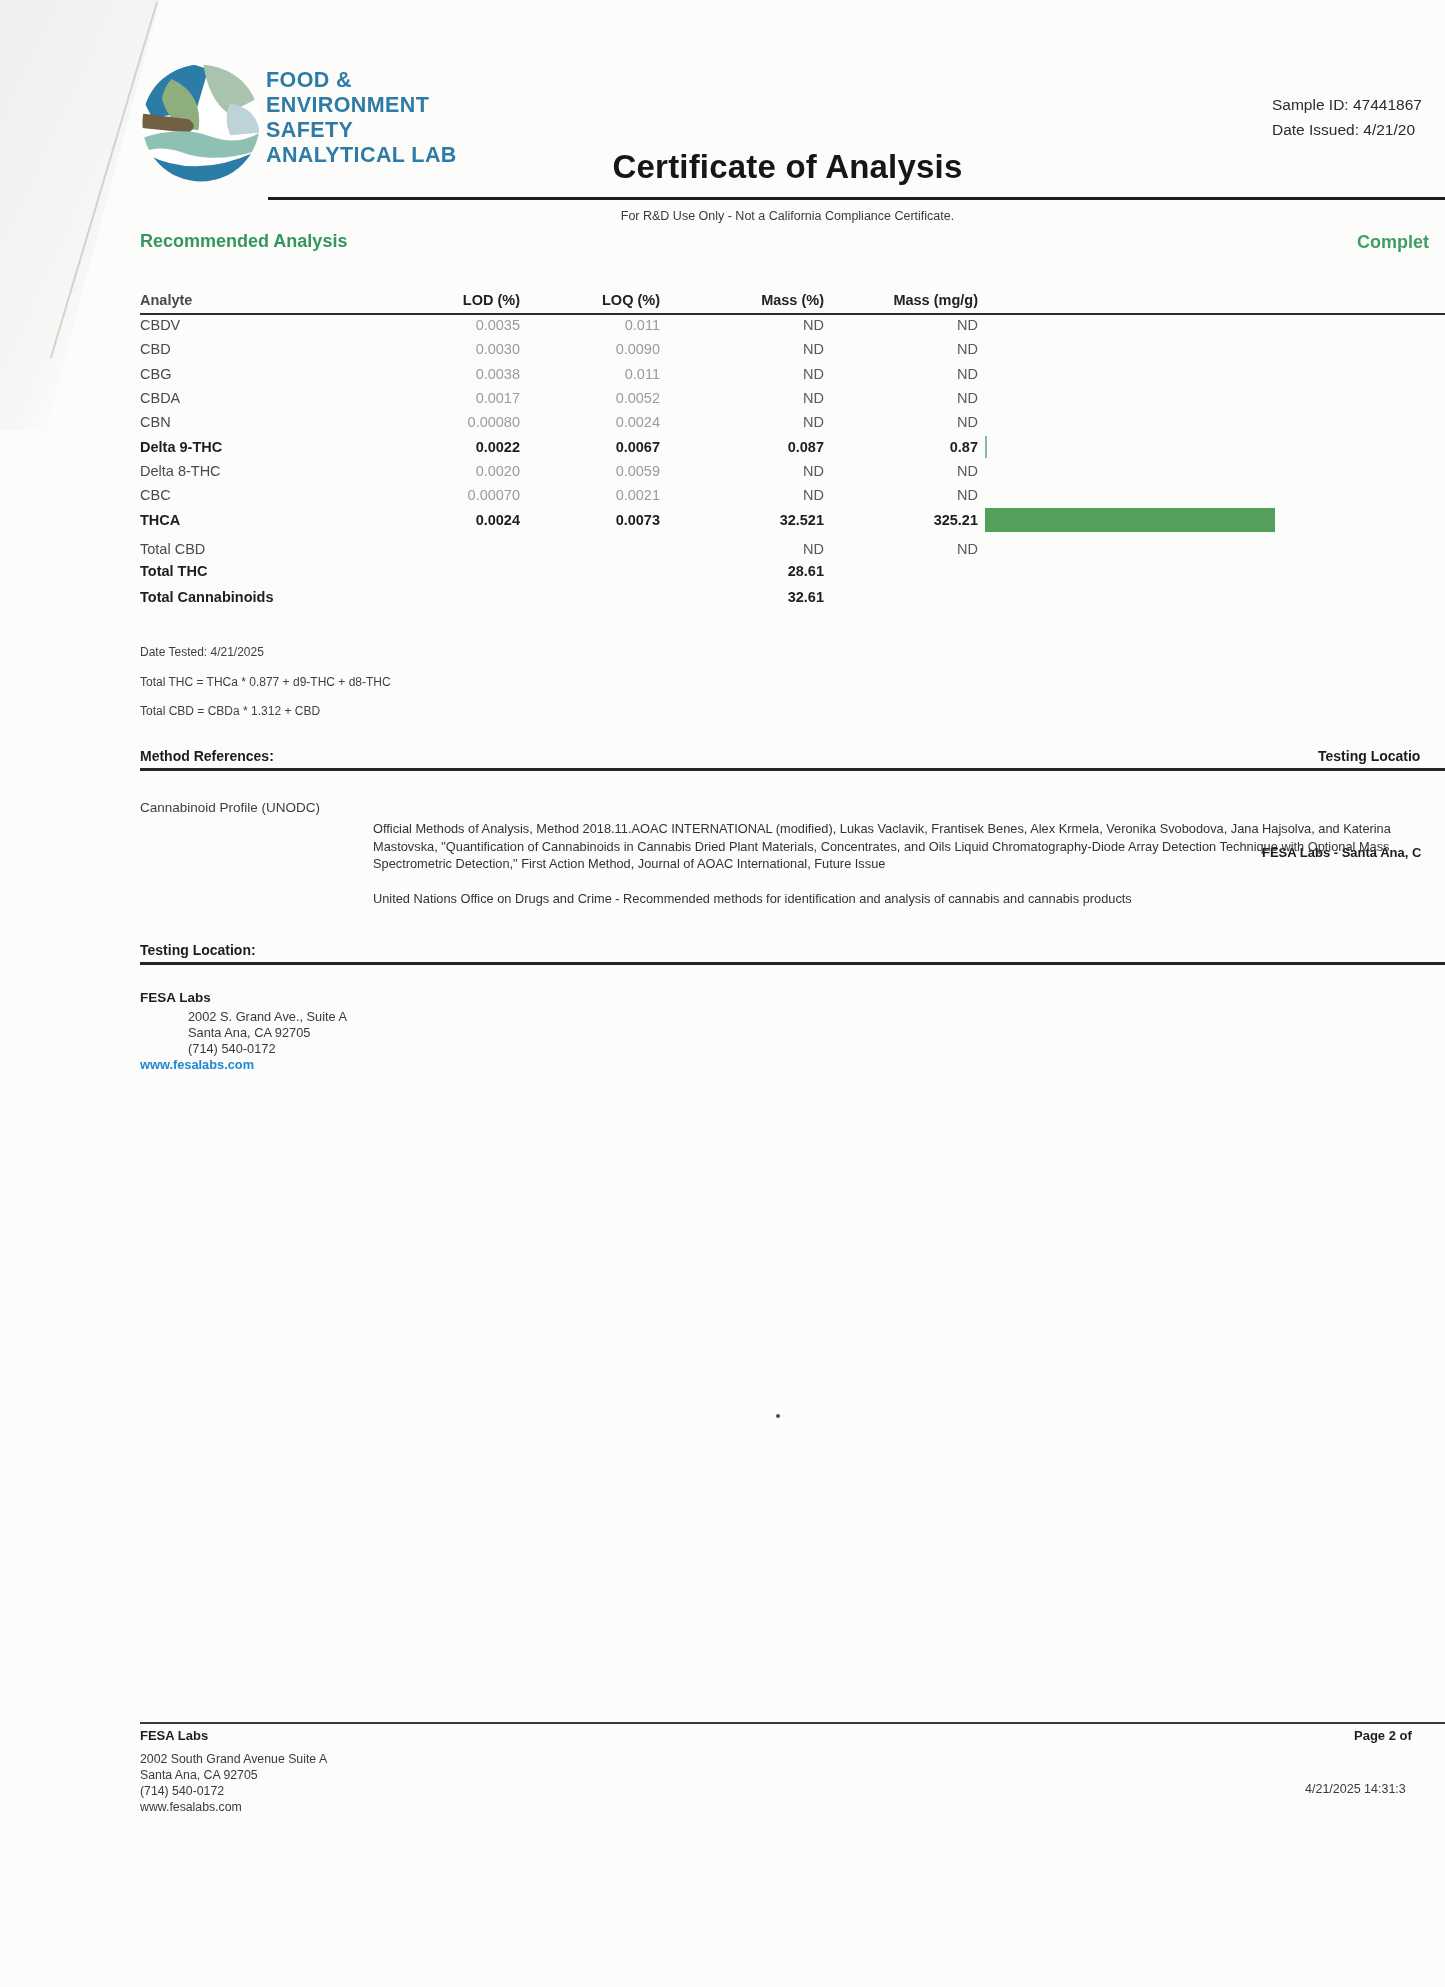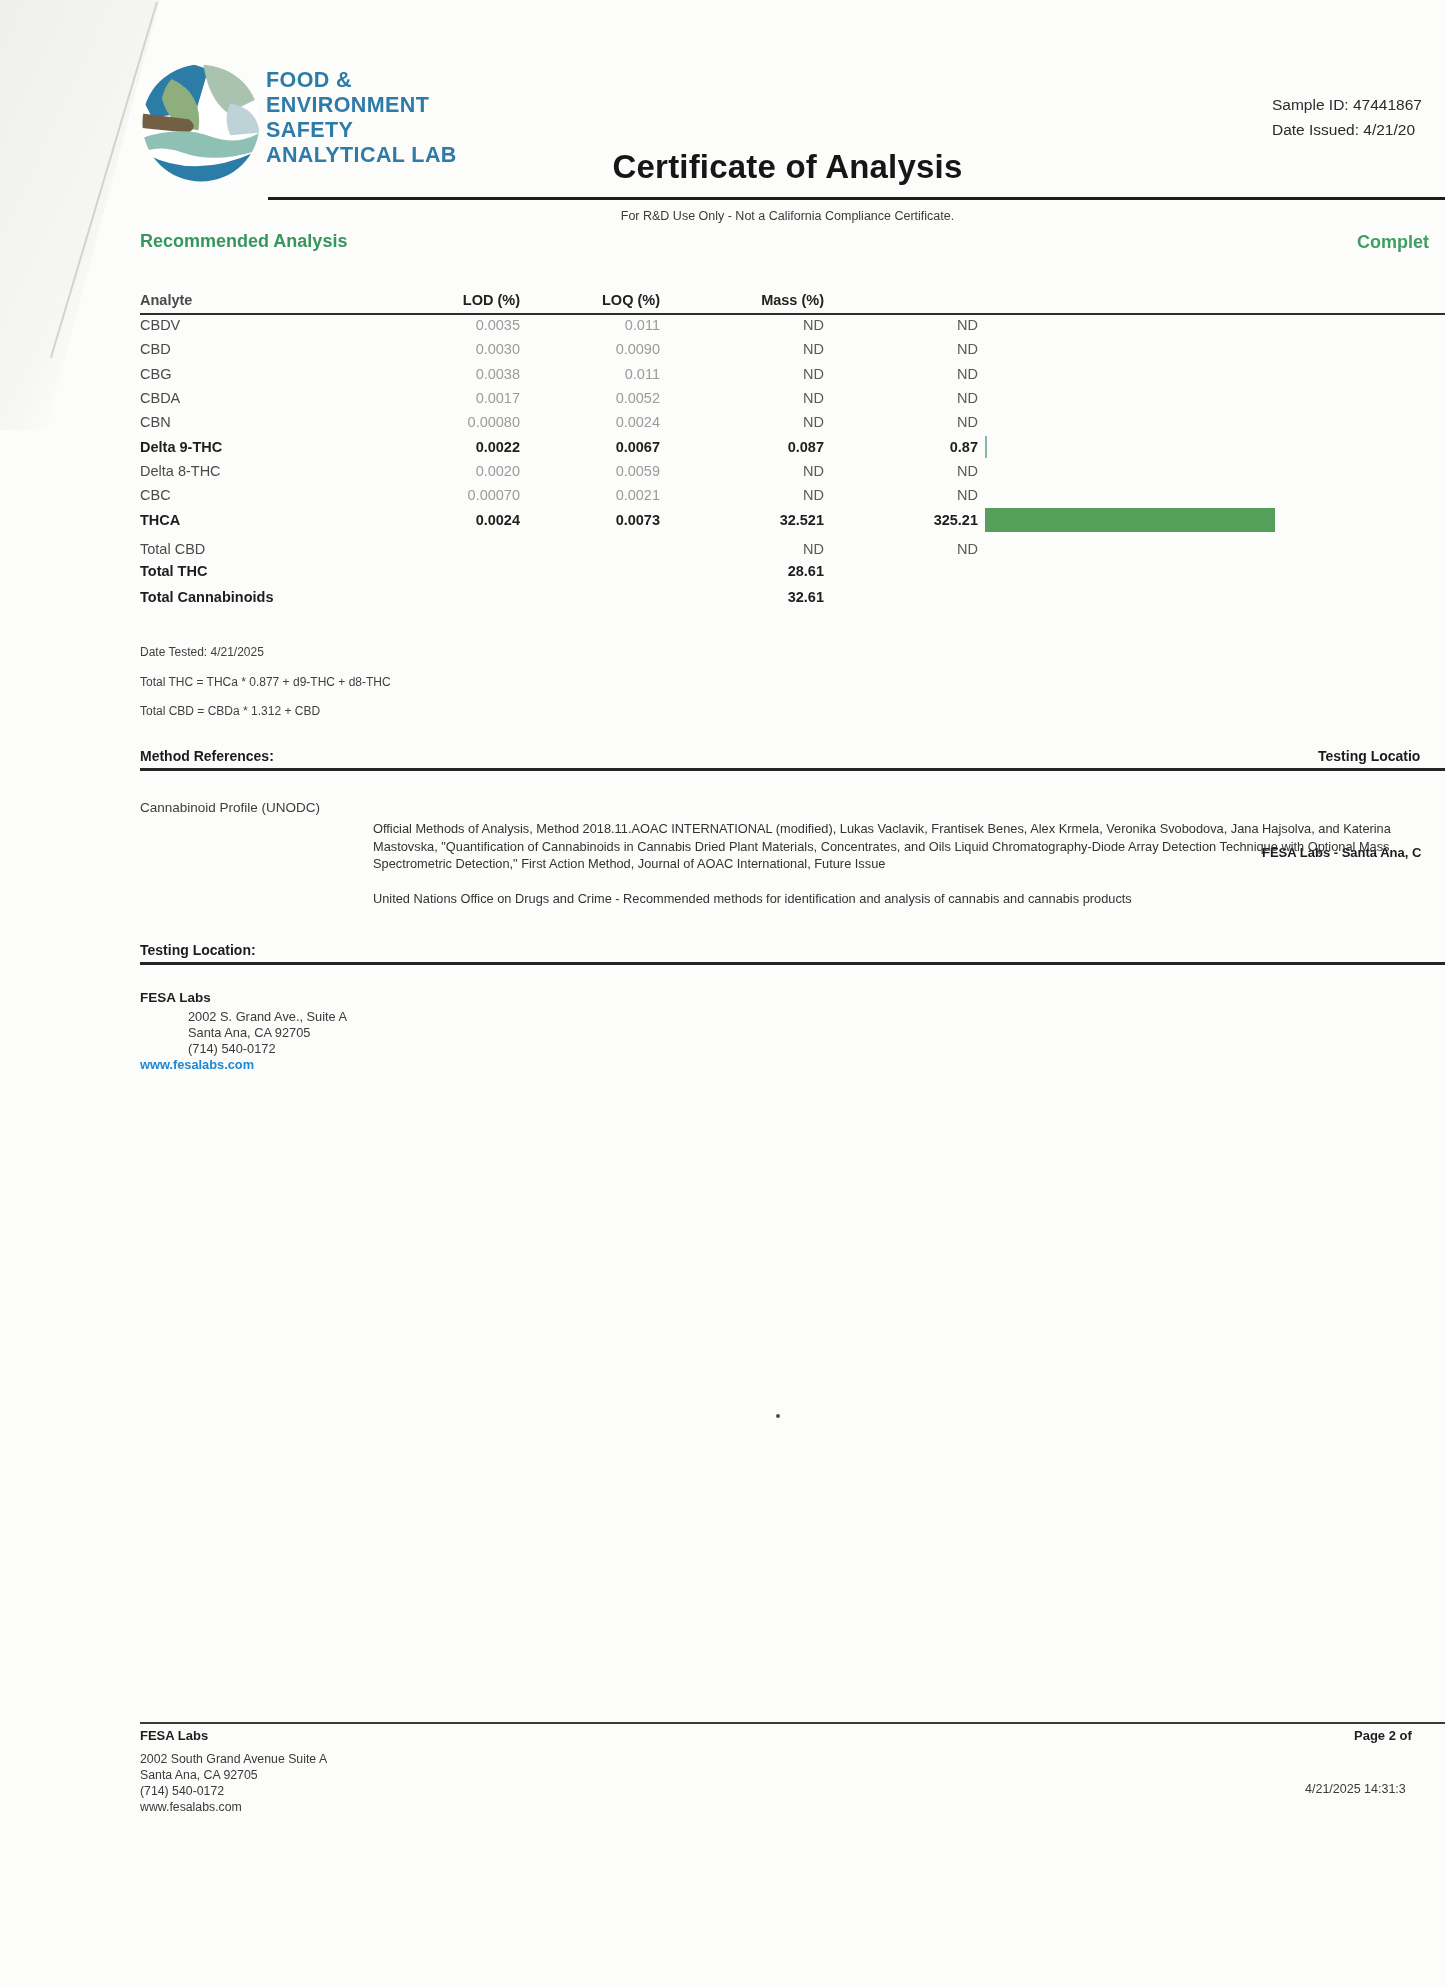--- a/index.html
+++ b/index.html
@@ -123,20 +123,21 @@
 <div class="abs disclaimer">For R&amp;D Use Only - Not a California Compliance Certificate.</div>
 
 <div class="abs sec-heading">Recommended Analysis</div>
 <div class="abs sec-status">Complet</div>
 
 <div class="abs thead">
   <span class="c-analyte">Analyte</span>
   <span class="c-lod">LOD (%)</span>
   <span class="c-loq">LOQ (%)</span>
   <span class="c-mass">Mass (%)</span>
+  <span class="c-mgg">Mass (mg/g)</span>
 </div>
 <div class="abs thead-rule"></div>
 
 <div class="abs trow" style="top:317px">
   <span class="c-analyte">CBDV</span>
   <span class="c-lod dim">0.0035</span>
   <span class="c-loq dim">0.011</span>
   <span class="c-mass nd">ND</span>
   <span class="c-mgg nd">ND</span>
 </div>

